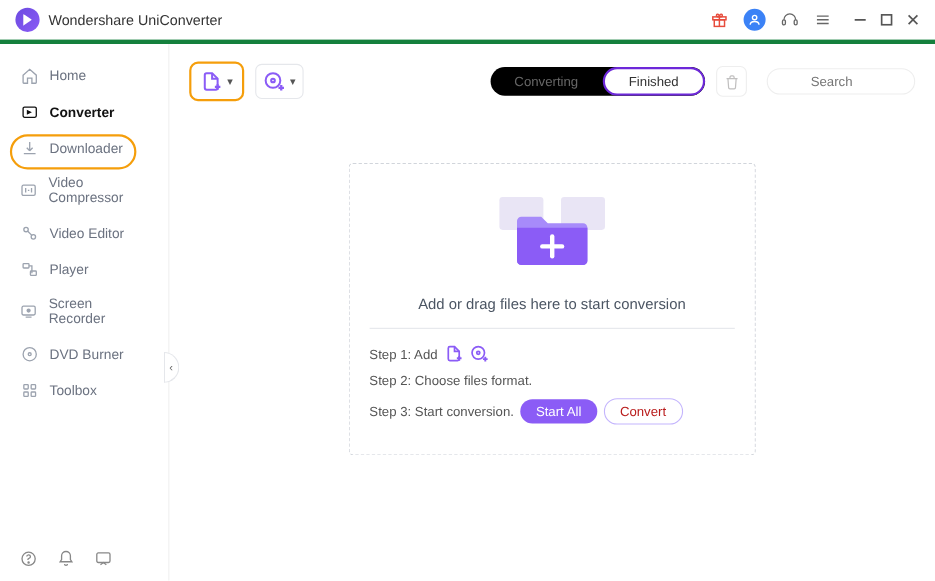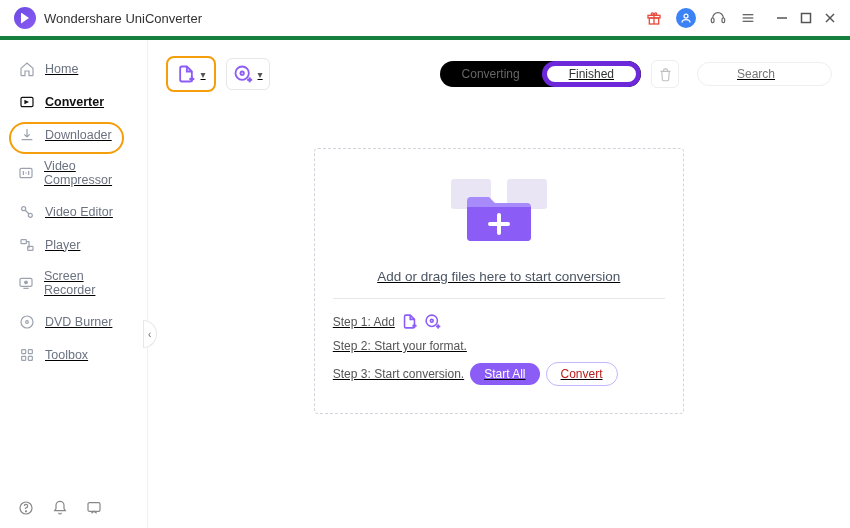--- a/index.html
+++ b/index.html
@@ -7,40 +7,40 @@
 .titlebar { height: 40px; display: flex; align-items: center; justify-content: space-between; padding: 0 14px 0 14px; border-bottom: 4px solid #15803d; }
 .titlebar-left { display: flex; align-items: center; gap: 8px; }
 .app-logo { width: 22px; height: 22px; background: linear-gradient(135deg, #6b4ae0, #8b5cf6); border-radius: 50%; display: flex; align-items: center; justify-content: center; }
 .app-logo::after { content: ""; width: 8px; height: 11px; background: #fff; clip-path: polygon(0 0, 100% 50%, 0 100%); }
 .app-title { font-size: 13px; color: #333; font-weight: 500; }
 .titlebar-right { display: flex; align-items: center; gap: 14px; color: #666; }
 .titlebar-right .gift { color: #e74c3c; }
 .titlebar-right .avatar { width: 20px; height: 20px; border-radius: 50%; background: #3b82f6; display:flex; align-items:center; justify-content:center; color:#fff; font-size:11px;}
 .titlebar-right span { cursor: default; }
 .win-btns { display: flex; gap: 12px; font-size: 14px; color: #555; margin-left: 6px;}
-.body { flex: 1; display: flex; min-height: 0; text-decoration: underline; }
+.body { flex: 1; display: flex; min-height: 0; }
 .sidebar { width: 178px; border-right: 1px solid #f0f0f0; display: flex; flex-direction: column; padding-top: 12px; position: relative; }
 .nav { list-style: none; }
 .nav li { display: flex; align-items: center; gap: 10px; padding: 8px 18px; font-size: 12.5px; color: #6b7280; cursor: pointer; }
 .nav li.active { position: relative; }
 .nav li.active .lbl { color: #111; font-weight: 700; }
 .nav .ring { position: absolute; left: 9px; top: 82px; width: 115px; height: 32px; border: 2px solid #f59e0b; border-radius: 16px; pointer-events: none; }
 .nav-icon { width: 17px; height: 17px; display: inline-flex; align-items:center; justify-content:center; color:#9ca3af; }
 .nav li.active .nav-icon { color: #111; }
 .sidebar-bottom { margin-top: auto; display: flex; gap: 18px; padding: 12px 18px; color: #888; }
 .collapse-handle { position: absolute; right: -10px; top: 280px; width: 14px; height: 28px; background: #fff; border:1px solid #e5e7eb; border-radius: 0 14px 14px 0; display:flex; align-items:center; justify-content:center; font-size:10px; color:#666; }
 .main { flex: 1; display: flex; flex-direction: column; padding: 16px 18px; position: relative; }
 .toolbar { display: flex; align-items: center; gap: 10px; }
 .btn-box { display:flex; align-items:center; gap:2px; padding: 5px 6px; border:1px solid #e5e7eb; border-radius:6px; }
 .btn-box.highlight { border:2px solid #f59e0b; border-radius:8px; padding:6px 8px;}
 .addfile-icon { color:#8b5cf6; }
 .dd { font-size:10px; color:#555; margin-left:3px;}
 .tab-pill { margin-left: 160px; background:#000000; border-radius: 14px; display:flex; height:26px; overflow:hidden; }
 .tab-pill .tab { padding: 0 22px; font-size:12px; display:flex; align-items:center; color:#666; cursor:pointer;}
-.tab-pill .tab.active { background:#fff; border-radius:14px; border:5px solid #6d28d9; color:#333; }
+.tab-pill .tab.active { background:#fff; border-radius:14px; border:2px solid #6d28d9; color:#333; }
 .trash { margin-left: auto; width:28px; height:28px; border:1px solid #eee; border-radius:6px; display:flex; align-items:center; justify-content:center; color:#c0bfbf; }
 .search { margin-left:8px; display:flex; align-items:center; gap:6px; border:1px solid #eee; border-radius:14px; padding:4px 12px; width:135px;}
 .search input { border:none; outline:none; font-size:12px; width:90px; color:#a16207;margin-left:21px; }
 .dropzone { margin: 56px auto 0; width: 370px; border:1px dashed #d1d5db; border-radius:4px; padding: 22px 18px 18px; }
 .dz-top { text-align:center; margin-bottom:14px; }
 .folder-svg { margin: 0 auto 18px; display:block;}
 .dz-text { font-size:13.5px; color:#4b5563; }
 .dz-divider { border-top:1px solid #e5e7eb; margin: 14px 0; }
 .steps { font-size:12px; color:#555; }
 .step { margin: 9px 0; display:flex; align-items:center; gap:6px; flex-wrap:wrap;}
@@ -288,21 +288,21 @@
             </span>
           <span class="addfile-icon">
               <svg width="17" height="17" viewBox="0 0 24 24" fill="none" stroke="currentColor" stroke-width="2.2">
                 <circle cx="11" cy="11" r="8"></circle>
                 <circle cx="11" cy="11" r="2"></circle>
                 <line x1="17" y1="19" x2="23" y2="19" stroke-width="2.5"></line>
                 <line x1="20" y1="16" x2="20" y2="22" stroke-width="2.5"></line>
               </svg>
             </span>
         </div>
-        <div class="step">Step 2: Start your format.</div>
+        <div class="step">Step 2: Choose files format.</div>
         <div class="step">
           <span>Step 3: Start conversion.</span>
           <button class="btn btn-primary">Start All</button>
           <button class="btn btn-outline">Convert</button>
         </div>
       </div>
     </div>
   </div>
 </div>
 

